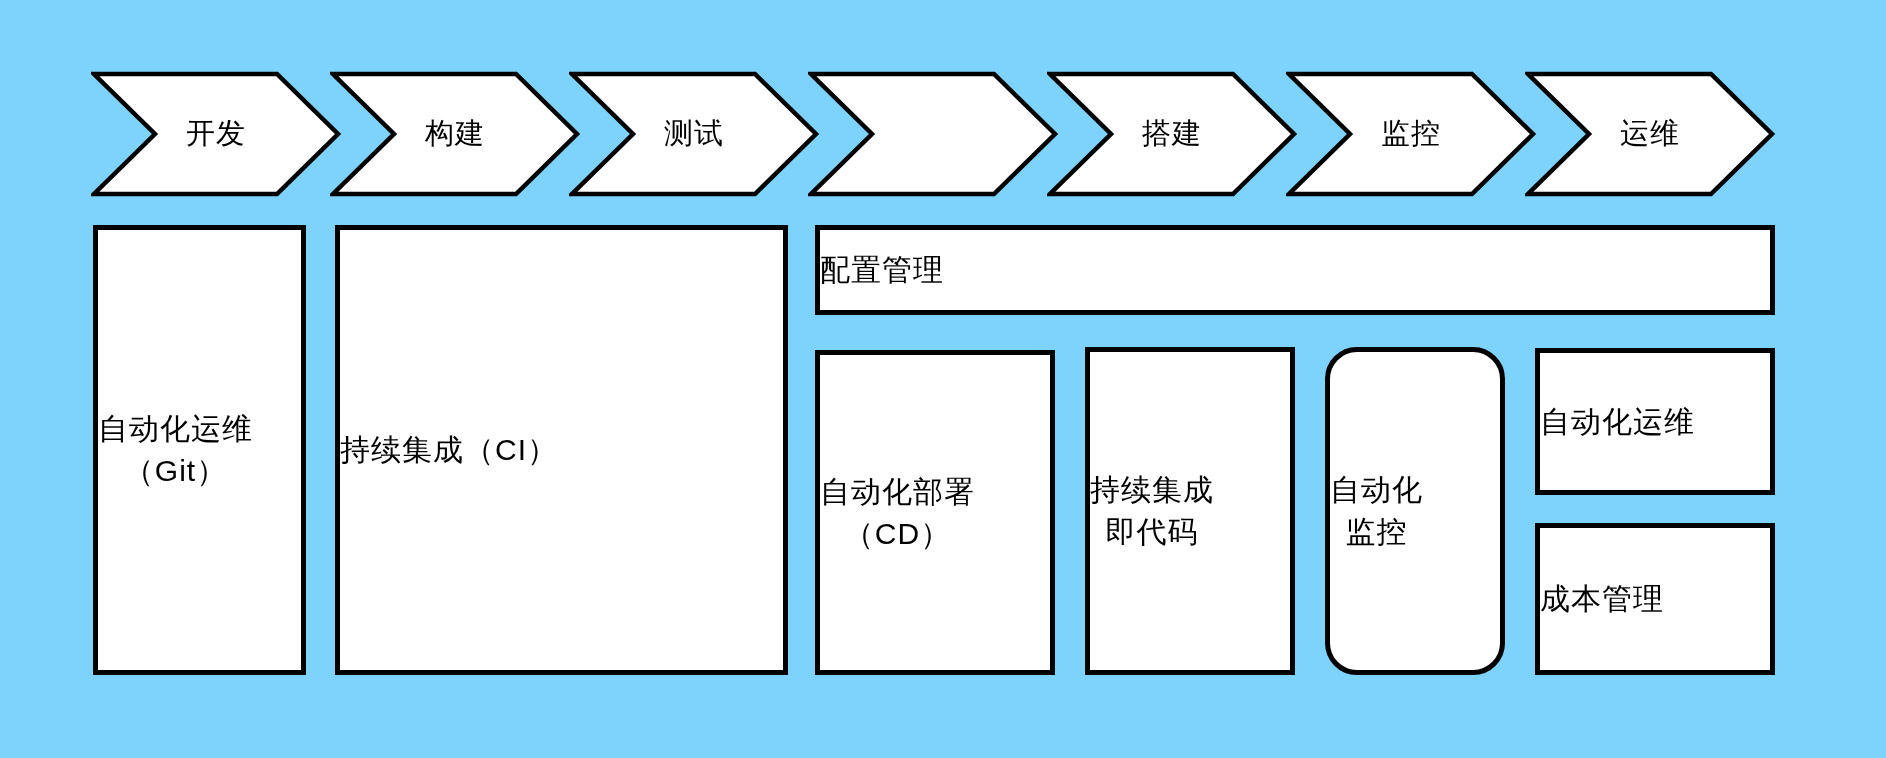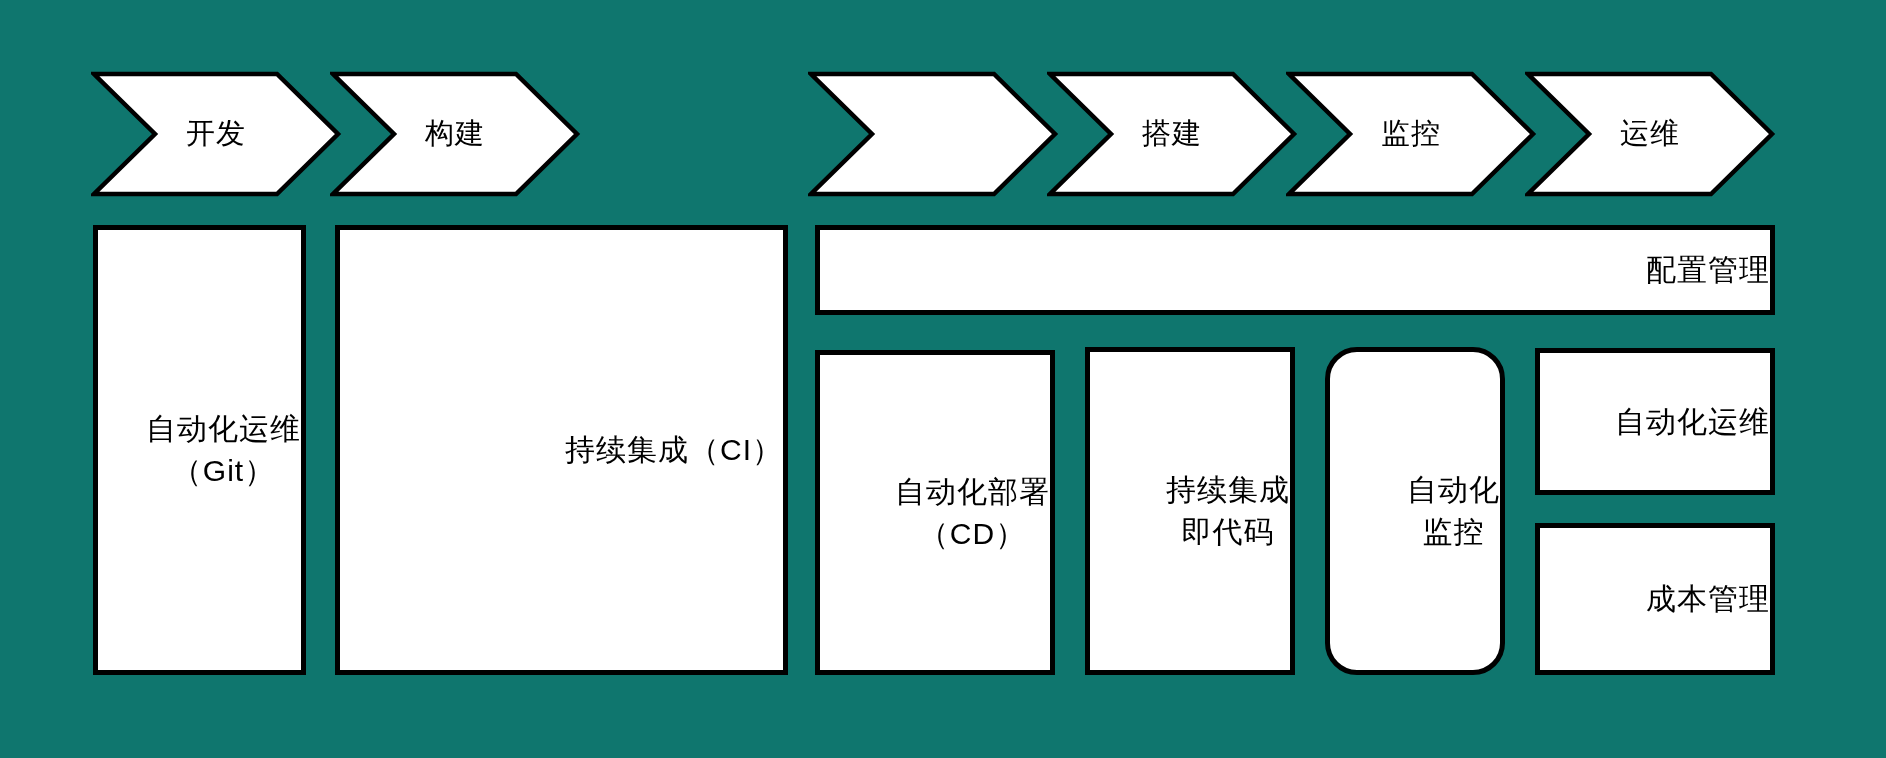--- a/index.html
+++ b/index.html
@@ -5,21 +5,21 @@
   html, body {
     margin: 0;
     padding: 0;
     background: #ffffff;
     font-family: "Liberation Sans", "DejaVu Sans", sans-serif;
   }
   .canvas {
     position: relative;
     width: 1886px;
     height: 758px;
-    background: #0f766e;
+    background: #7dd3fc;
     overflow: hidden;
     color: #000000;
   }
 
   
   .stage {
     position: absolute;
     top: 71px;
     width: 252px;
     height: 126px;
@@ -47,53 +47,59 @@
   .s6 { left: 1525px; }
 
   
   .box {
     position: absolute;
     box-sizing: border-box;
     border: 5px solid #000000;
     background: #ffffff;
     display: flex;
     align-items: center;
-    justify-content: flex-end;
+    justify-content: flex-start;
     text-align: center;
     font-size: 30px;
     line-height: 42px;
     letter-spacing: 1px;
   }
   .box-text span { display: block; white-space: nowrap; }
 
   .b-version   { left: 93px;   top: 225px; width: 213px; height: 450px; }
   .b-ci        { left: 335px;  top: 225px; width: 453px; height: 450px; }
   .b-config    { left: 815px;  top: 225px; width: 960px; height: 90px;  }
   .b-cd        { left: 815px;  top: 350px; width: 240px; height: 325px; }
   .b-iac       { left: 1085px; top: 347px; width: 210px; height: 328px; }
   .b-monitor   { left: 1325px; top: 347px; width: 180px; height: 328px; border-radius: 32px; }
   .b-ops       { left: 1535px; top: 348px; width: 240px; height: 147px; }
-  .b-cost      { left: 1535px; top: 523px; width: 240px; height: 152px; padding-left: 40px; }
+  .b-cost      { left: 1535px; top: 523px; width: 240px; height: 152px; }
 </style>
 </head>
 <body>
 
 <div class="canvas">
 
   <div class="stage s0">
     <svg width="252" height="126" viewBox="0 0 252 126">
       <polygon points="3,3 186,3 247,63 186,123 3,123 64,63" fill="#ffffff" stroke="#000000" stroke-width="4.5"></polygon>
     </svg>
     <span class="stage-label">开发</span>
   </div>
   <div class="stage s1">
     <svg width="252" height="126" viewBox="0 0 252 126">
       <polygon points="3,3 186,3 247,63 186,123 3,123 64,63" fill="#ffffff" stroke="#000000" stroke-width="4.5"></polygon>
     </svg>
     <span class="stage-label">构建</span>
+  </div>
+  <div class="stage s2">
+    <svg width="252" height="126" viewBox="0 0 252 126">
+      <polygon points="3,3 186,3 247,63 186,123 3,123 64,63" fill="#ffffff" stroke="#000000" stroke-width="4.5"></polygon>
+    </svg>
+    <span class="stage-label">测试</span>
   </div>
   <div class="stage s3">
     <svg width="252" height="126" viewBox="0 0 252 126">
       <polygon points="3,3 186,3 247,63 186,123 3,123 64,63" fill="#ffffff" stroke="#000000" stroke-width="4.5"></polygon>
     </svg>
   </div>
   <div class="stage s4">
     <svg width="252" height="126" viewBox="0 0 252 126">
       <polygon points="3,3 186,3 247,63 186,123 3,123 64,63" fill="#ffffff" stroke="#000000" stroke-width="4.5"></polygon>
     </svg>

